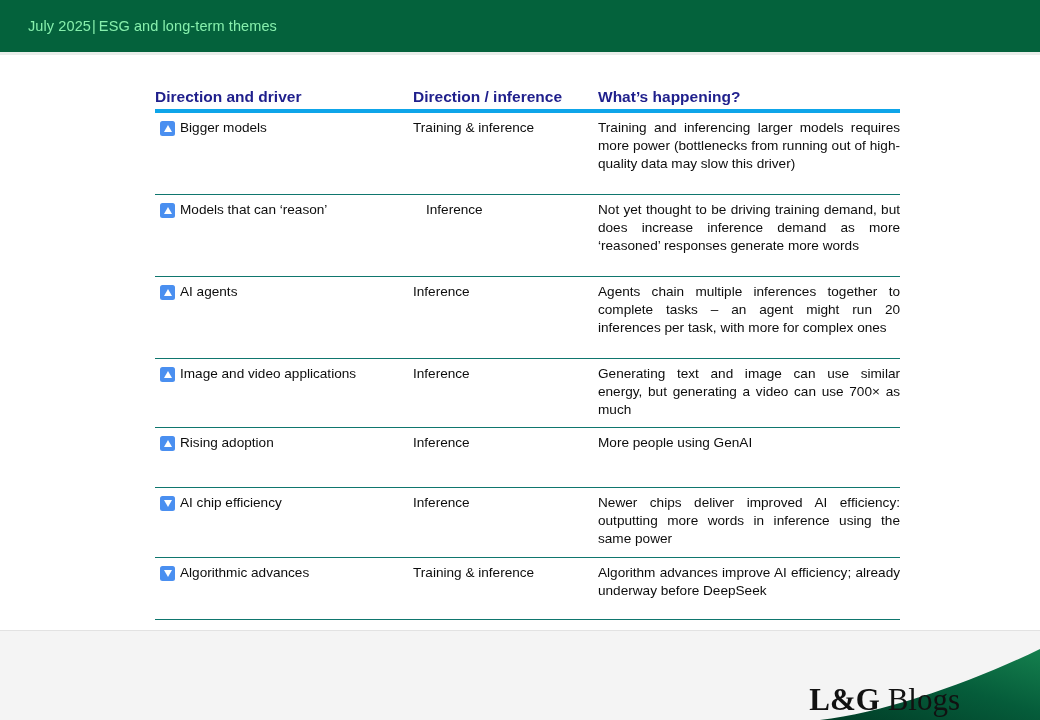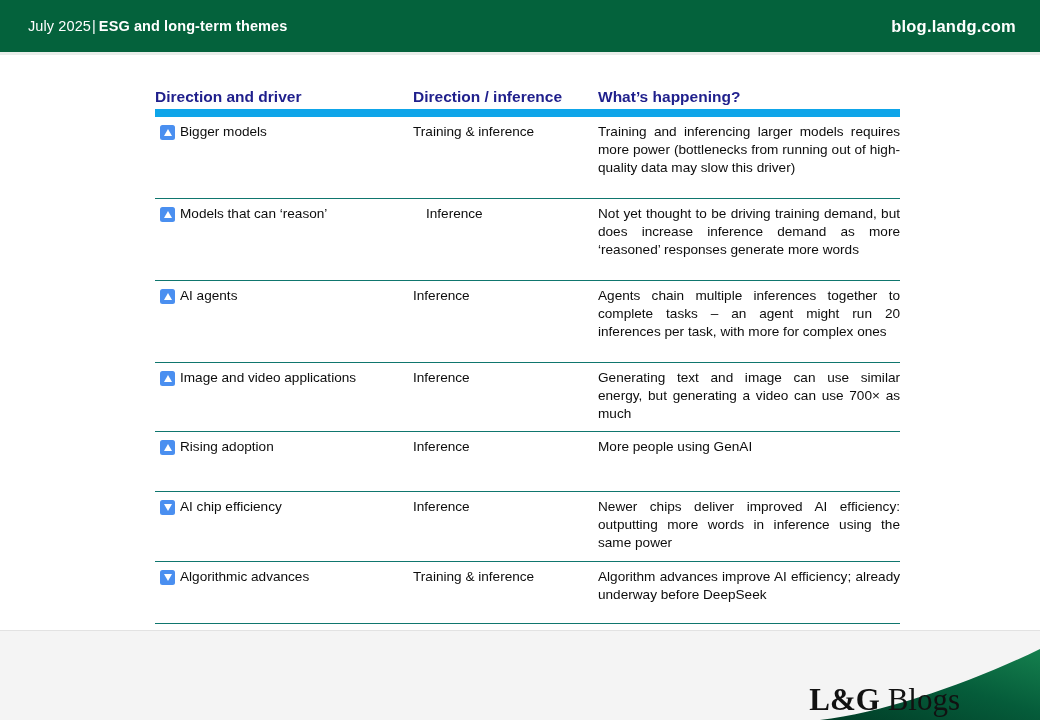--- a/index.html
+++ b/index.html
@@ -24,28 +24,28 @@
     background: #04623C;
     box-sizing: border-box;
   }
   .banner-left {
     position: absolute;
     left: 28px;
     top: 0;
     height: 52px;
     display: flex;
     align-items: center;
-    color: #ffffff;
+    color: #86efac;
     font-size: 14.5px;
     letter-spacing: 0.1px;
     white-space: nowrap;
   }
   .banner-date { font-weight: 400; }
   .banner-sep { padding: 0 3px 0 1px; }
-  .banner-subject { font-weight: 700; }
+  .banner-subject { font-weight: 400; }
   .banner-right {
     position: absolute;
     right: 24px;
     top: 0;
     height: 52px;
     display: flex;
     align-items: center;
     color: #ffffff;
     font-size: 16.5px;
     font-weight: 700;
@@ -79,21 +79,21 @@
     border-collapse: collapse;
     table-layout: fixed;
   }
   .ai-table th {
     text-align: left;
     vertical-align: bottom;
     color: #1F1F8C;
     font-size: 15.5px;
     font-weight: 700;
     padding: 0 0 3px 0;
-    border-bottom: 8px solid #0ea5e9;
+    border-bottom: 4px solid #0ea5e9;
   }
   .ai-table td {
     vertical-align: top;
     border-bottom: 1px solid #0f766e;
     color: #0d0d0d;
     font-size: 13.6px;
     line-height: 17.8px;
     padding: 6px 0 9px 0;
   }
   .col-driver   { width: 258px; }
@@ -219,21 +219,20 @@
 </style>
 </head>
 <body>
 
 <div class="top-banner">
   <div class="banner-left">
     <span class="banner-date">July 2025</span>
     <span class="banner-sep">|</span>
     <span class="banner-subject">ESG and long-term themes</span>
   </div>
-  <div class="banner-right">blog.landg.com</div>
 </div>
 <div class="banner-shadow"></div>
 
 <div class="slide-body">
 
   <table class="ai-table">
     <colgroup>
       <col class="col-driver">
       <col class="col-mode">
       <col class="col-what">

